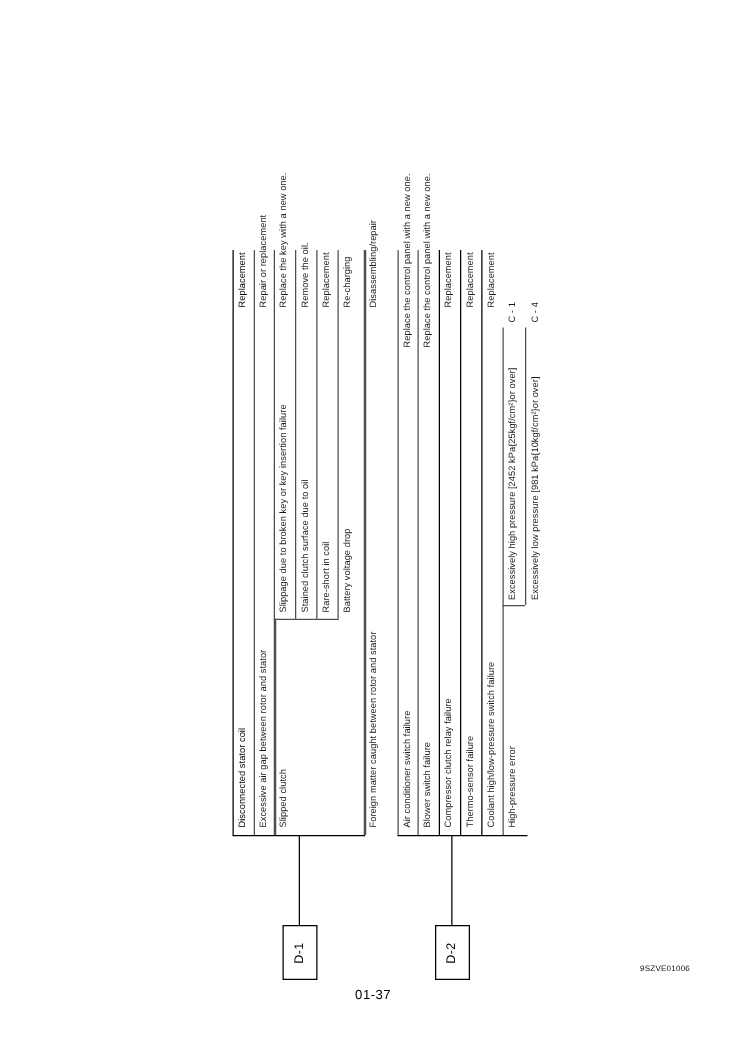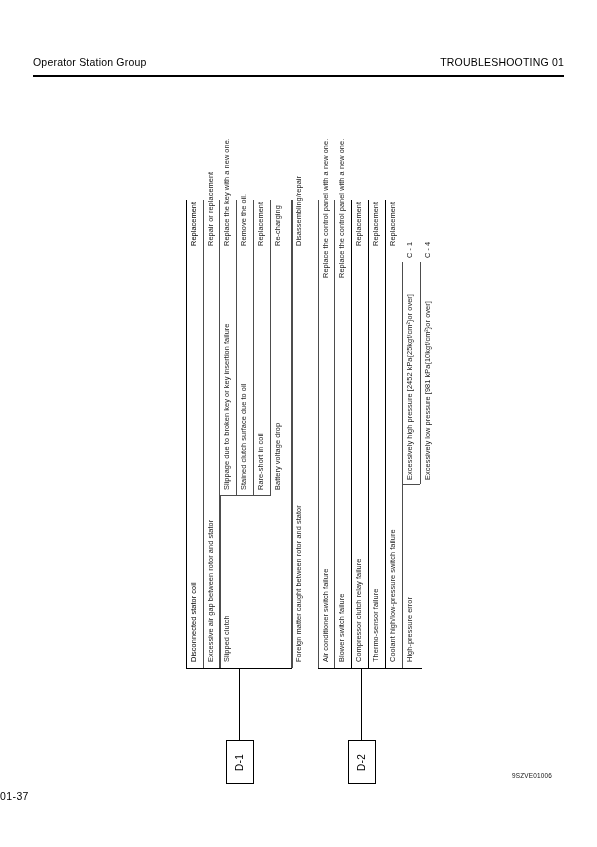--- a/index.html
+++ b/index.html
@@ -50,33 +50,28 @@
     display:flex;align-items:center;justify-content:center;
   }
   .nodebox span{
     font-size:10px;
     transform:rotate(-90deg);
     white-space:nowrap;
     letter-spacing:.3px;
   }
 
   
-  .pagenum{position:absolute;left:0;top:790px;width:597px;font-size:10.5px;letter-spacing:.4px;}
+  .pagenum{position:absolute;left:0;top:790px;width:597px;text-align:center;font-size:10.5px;letter-spacing:.4px;}
   .figcode{position:absolute;left:512px;top:772px;font-size:6.4px;letter-spacing:.2px;color:#111;}
 </style>
 </head>
 <body>
 
 <div class="page">
 
-  <div class="header">
-    <div class="h-left">Operator Station Group</div>
-    <div class="h-right">TROUBLESHOOTING  01</div>
-    <div class="rule"></div>
-  </div>
 
   <div class="diagram">
 
     <div class="hline k" style="left:186px;top:668px;width:106px;"></div>
 
     <div class="vline k" style="left:239px;top:668px;height:72px;"></div>
 
     <div class="vline k" style="left:186px;top:200px;height:468px;"></div>
     <div class="vtext dark" style="left:190px;top:662px;">Disconnected stator coil</div>
     <div class="vtext dark" style="left:190px;top:246px;">Replacement</div>

